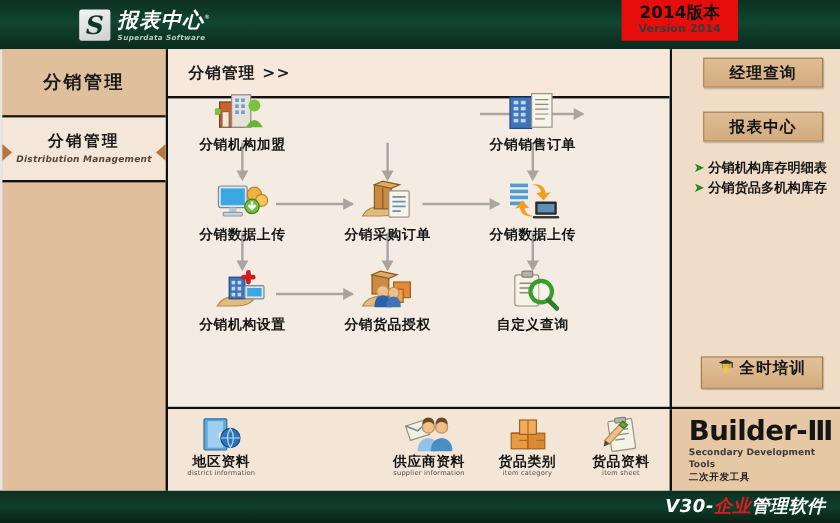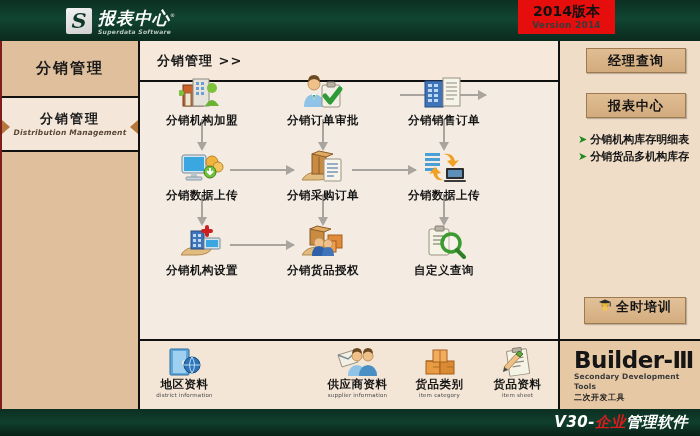--- a/index.html
+++ b/index.html
@@ -101,21 +101,21 @@
     line-height: 10px;
     font-weight: bold;
     letter-spacing: 0.2px;
   }
 
   
   .body-area {
     position: absolute;
     left: 0; top: 41px;
     width: 700px; height: 368px;
-    background: #7f1d1d;
+    background: #e5e5e5;
   }
 
   
   .sidebar {
     position: absolute;
     left: 2px; top: 0;
     width: 136px; height: 368px;
     background: #dfbf9c;
     border-right: 2px solid #111;
   }
@@ -482,35 +482,20 @@
               <rect x="22" y="17" width="3" height="3" fill="#6b9fd4"></rect>
               <rect x="6" y="18" width="6" height="13" fill="#f0e6d6" stroke="#8b6a3d"></rect>
               <circle cx="33" cy="13" r="5" fill="#7cc13a"></circle>
               <path d="M26 31 q7 -12 14 0 z" fill="#6cb233"></path>
               <circle cx="2" cy="18" r="3" fill="#7cc13a"></circle>
             </svg>
           </div>
           <div class="lbl">分销机构加盟</div>
         </div>
 
-        <div class="node" style="left:125px; top:0px;">
-          <div class="ico">
-            <svg class="icon-svg" width="46" height="36" viewBox="0 0 46 36">
-              <circle cx="14" cy="9" r="6" fill="#f0c08a" stroke="#c09258"></circle>
-              <path d="M8 7 q6 -6 12 0 q0 -7 -6 -7 q-6 0 -6 7z" fill="#6b4a21"></path>
-              <path d="M4 32 q0 -12 10 -13 q10 1 10 13 z" fill="#8fc3e8"></path>
-              <path d="M12 19 l2 6 l2 -6 z" fill="#ffffff"></path>
-              <path d="M13 20 l1 4 l1 -4 z" fill="#2e8a3a"></path>
-              <rect x="22" y="10" width="18" height="22" rx="2" fill="#f2efe4" stroke="#9a9280"></rect>
-              <rect x="27" y="7" width="8" height="5" rx="1" fill="#b7b2a3" stroke="#857f72"></rect>
-              <path d="M25 21 l5 6 l10 -13" stroke="#2e9b38" stroke-width="5" fill="none" stroke-linecap="round" stroke-linejoin="round"></path>
-            </svg>
-          </div>
-          <div class="lbl">分销订单审批</div>
-        </div>
 
         <div class="node" style="left:246px; top:0px;">
           <div class="ico">
             <svg class="icon-svg" width="46" height="36" viewBox="0 0 46 36">
               <rect x="4" y="6" width="18" height="26" fill="#3f74b8" stroke="#234a80"></rect>
               <g fill="#bdd8f2">
                 <rect x="7" y="9" width="4" height="3"></rect>
                   <rect x="13" y="9" width="4" height="3"></rect>
                 <rect x="7" y="14" width="4" height="3"></rect>
                   <rect x="13" y="14" width="4" height="3"></rect>

